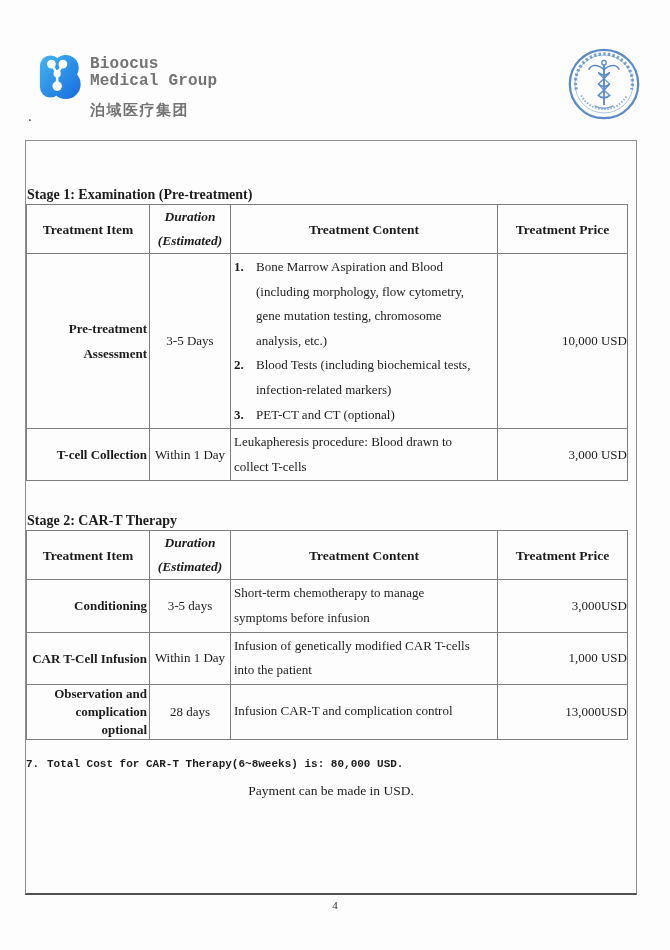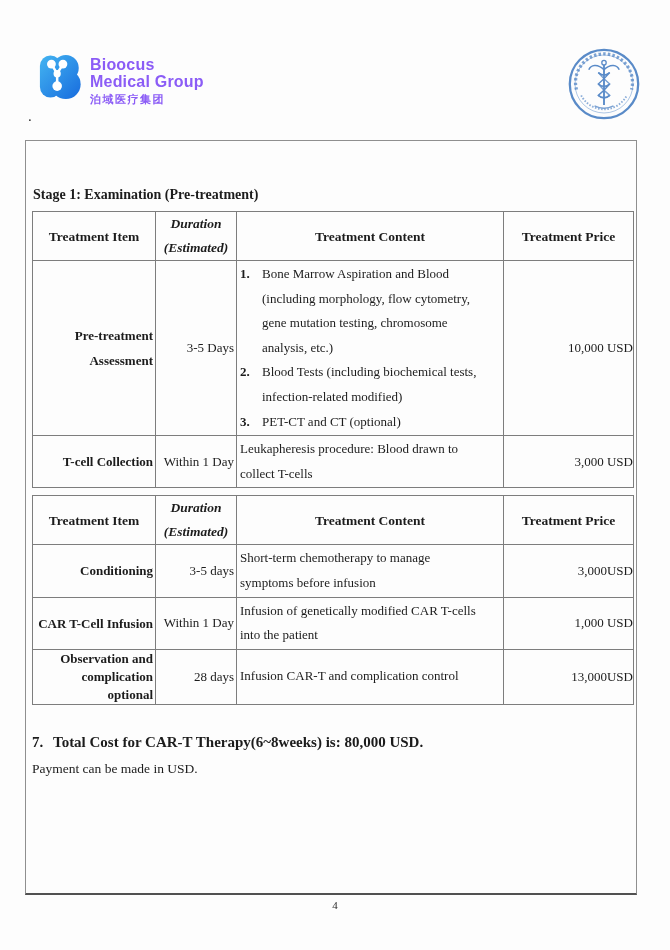--- a/index.html
+++ b/index.html
@@ -3,55 +3,55 @@
 <meta charset="utf-8">
 <style>
   html,body{margin:0;padding:0;}
   body{
     width:670px;height:950px;position:relative;background:#fdfdfd;
     font-family:"Liberation Serif","DejaVu Serif",serif;color:#1c1c1c;
     overflow:hidden;
   }
   
   .logo-icon{position:absolute;left:38px;top:53px;width:46px;height:47px;}
-  .brand{position:absolute;left:90px;top:56px;font-family:Liberation Sans, sans-serif;color:#8b5cf6;}
+  .brand{position:absolute;left:90px;top:56px;font-family:Liberation Mono, monospace;color:#737373;}
   .brand .b1,.brand .b2{font-size:16px;font-weight:bold;line-height:17px;letter-spacing:.2px;}
-  .brand .b3{font-size:11px;font-weight:bold;line-height:15px;margin-top:2px;letter-spacing:1.5px;}
+  .brand .b3{font-size:15px;font-weight:bold;line-height:15px;margin-top:14px;letter-spacing:1.5px;}
   .seal{position:absolute;left:566px;top:46px;width:76px;height:76px;filter:blur(.5px);opacity:.92;}
   .stray-dot{position:absolute;left:28px;top:108px;font-size:15px;color:#333;}
   
   .content-box{
     position:absolute;left:25px;top:140px;width:612px;height:755px;
     border:1px solid #8f8f8f;border-bottom:2px solid #515151;
-    box-sizing:border-box;padding-left:6px;background:#fdfdfd;
+    box-sizing:border-box;padding-left:0;background:#fdfdfd;
   }
   .stage-title{font-size:14px;font-weight:bold;margin:0 0 0 1px;line-height:18px;}
   .stage-title.s1{padding-top:45px;}
   .stage-title.s2{padding-top:31px;}
-  table.price-table{border-collapse:collapse;table-layout:fixed;margin-top:7px;font-size:13px;border-radius:17px;}
+  table.price-table{border-collapse:collapse;table-layout:fixed;font-size:13px;border-radius:17px;}
   table.price-table td,table.price-table th{
     border:1px solid #7d7d7d;vertical-align:middle;overflow:hidden;
   }
   col.c1{width:123px;}col.c2{width:81px;}col.c3{width:267px;}col.c4{width:130px;}
   th{font-size:13.5px;font-weight:bold;text-align:center;line-height:25px;padding:0;}
   th .hline{line-height:24px;font-style:italic;}
   .c-item{text-align:right;line-height:25px;padding:0 2px;font-weight:bold;}
   .c-item.small{font-size:13px;line-height:18px;}
   .c-item.nowrap div{white-space:nowrap;}
-  .c-dur{text-align:right;white-space:nowrap;padding:0 2px;}
+  .c-dur{text-align:center;white-space:nowrap;padding:0 2px;}
   .c-content{text-align:left;padding:1px 3px;line-height:24.6px;}
   .c-price{text-align:right;padding:0 0 0 4px;white-space:nowrap;}
   .li{display:flex;}
   .li .n{width:22px;flex:none;font-weight:bold;}
   .li .t{flex:1;}
   .line{white-space:nowrap;}
   
-  .total-line{margin-top:25px;font-size:15px;font-weight:bold;line-height:24px;}
+  .total-line{margin-top:12px;font-size:11px;font-weight:bold;line-height:24px;font-family:Liberation Mono, monospace;}
   .total-line .num{display:inline-block;width:21px;}
-  .payment-line{margin-top:3px;font-size:13.5px;line-height:24px;}
+  .payment-line{margin-top:3px;font-size:13.5px;line-height:24px;text-align:center;}
   .page-number{position:absolute;left:0;top:899px;width:670px;text-align:center;font-size:11px;color:#2a2a2a;}
 </style>
 </head>
 <body>
 
 <div class="logo-icon">
   <svg width="46" height="47" viewBox="0 0 48 48" aria-hidden="true">
     <defs>
       <linearGradient id="lg" x1="0" y1="0" x2="48" y2="48" gradientUnits="userSpaceOnUse">
         <stop offset="0" stop-color="#45b8f2"></stop>
@@ -133,21 +133,21 @@
             <div class="line">Bone Marrow Aspiration and Blood</div>
             <div class="line">(including morphology, flow cytometry,</div>
             <div class="line">gene mutation testing, chromosome</div>
             <div class="line">analysis, etc.)</div>
           </div>
         </div>
         <div class="li">
           <span class="n">2.</span>
           <div class="t">
             <div class="line">Blood Tests (including biochemical tests,</div>
-            <div class="line">infection-related modified)</div>
+            <div class="line">infection-related markers)</div>
           </div>
         </div>
         <div class="li">
           <span class="n">3.</span>
           <div class="t">
             <div class="line">PET-CT and CT (optional)</div>
           </div>
         </div>
       </td>
       <td class="c-price">10,000 USD</td>
@@ -159,20 +159,21 @@
       <td class="c-dur">Within 1 Day</td>
       <td class="c-content">
         <div class="line">Leukapheresis procedure: Blood drawn to</div>
         <div class="line">collect T-cells</div>
       </td>
       <td class="c-price">3,000 USD</td>
     </tr>
   </tbody>
     </table>
 
+  <div class="stage-title s2">Stage 2: CAR-T Therapy</div>
 
   <table class="price-table">
     <colgroup>
         <col class="c1">
         <col class="c2">
         <col class="c3">
         <col class="c4">
       </colgroup>
     <tbody>
         <tr style="height:48px;">

